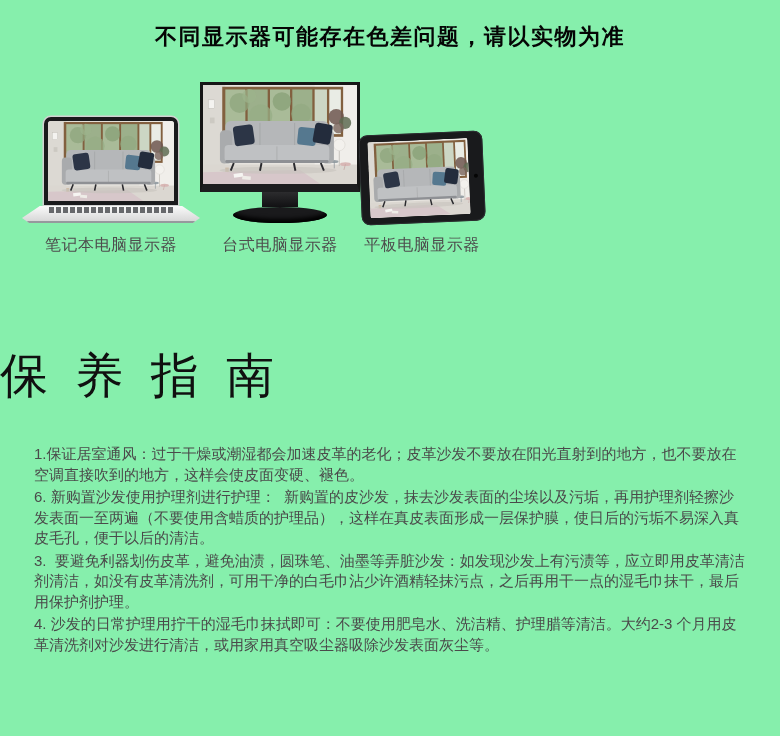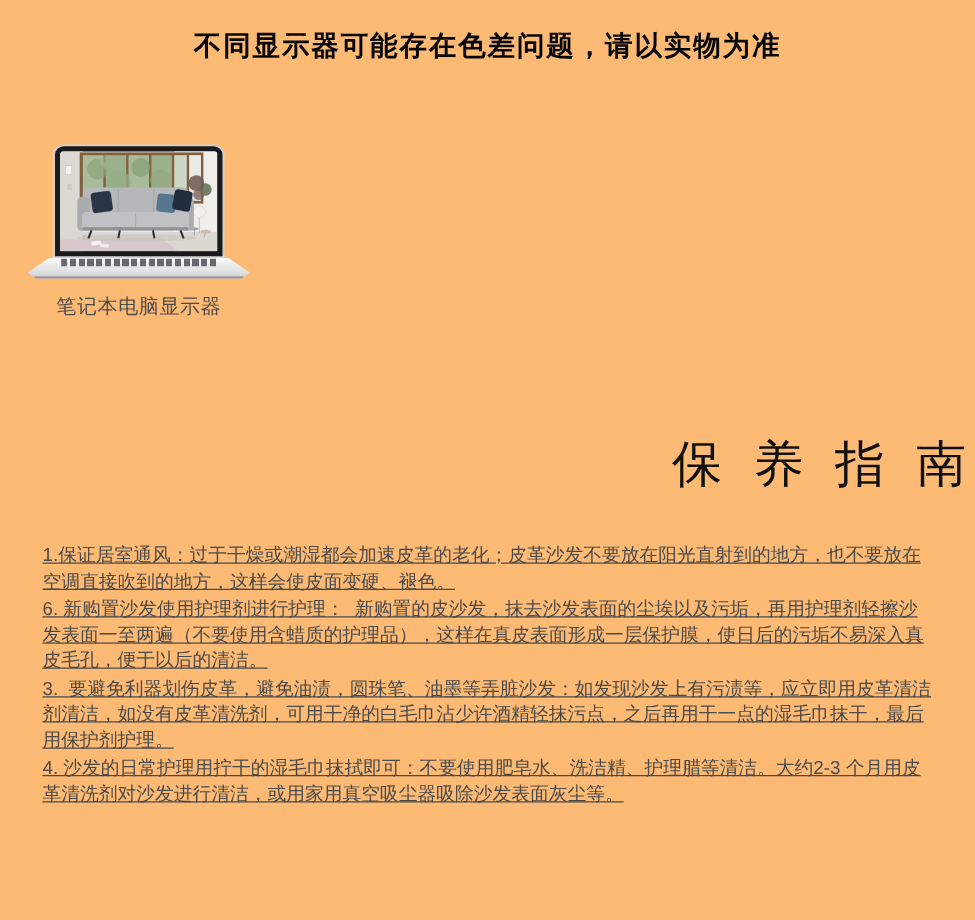--- a/index.html
+++ b/index.html
@@ -2,21 +2,21 @@
 <html><head>
 <meta charset="utf-8">
 <style>
   * { margin:0; padding:0; box-sizing:border-box; }
   html,body { background:#ffffff; }
   body {
     width:780px; height:736px; margin:0 auto; overflow:hidden;
     font-family:"Liberation Sans","DejaVu Sans",sans-serif;
     -webkit-font-smoothing:antialiased;
   }
-  .page { width:780px; height:736px; background:#fdba74; position:relative; }
+  .page { width:780px; height:736px; background:#86efac; position:relative; }
 
   
   .disclaimer {
     padding-top:22px; text-align:center;
     font-size:22px; font-weight:700; color:#050505; letter-spacing:1.5px;
   }
 
   
   .devices-row {
     width:736px; margin:40px auto 0; height:164px;
@@ -88,27 +88,27 @@
     width:16px; height:3px; background:#0a0a0b; border-radius:2px;
   }
   .phone-camera { position:absolute; top:6px; left:17px; width:4px; height:4px; border-radius:50%; background:#0a0a0b; }
   .phone-home {
     position:absolute; bottom:4px; left:50%; transform:translateX(-50%);
     width:15px; height:15px; border-radius:50%; background:#1e2023; border:2px solid #0c0d0e;
   }
 
   
   .guide-title {
-    margin-top:88px; text-align:right;
-    font-size:40px; font-weight:500; color:#101010; letter-spacing:7px;
+    margin-top:88px; text-align:left;
+    font-size:48px; font-weight:500; color:#101010; letter-spacing:7px;
   }
   .guide-text { width:712px; margin:36px auto 0; }
   .guide-text p {
     font-size:15px; line-height:20.5px; color:#4a4a4a;
-    margin-bottom:2px; text-align:left; white-space:pre-wrap;text-decoration:underline;
+    margin-bottom:2px; text-align:left; white-space:pre-wrap;
   }
   .hidden-defs { position:absolute; width:0; height:0; overflow:hidden; }
 </style>
 </head>
 <body>
 
 <svg class="hidden-defs" aria-hidden="true">
   <defs>
     <g id="scene-art">
       <rect x="0" y="0" width="400" height="260" fill="#e7e4df"></rect>
@@ -182,21 +182,45 @@
             </svg>
         </div>
         <div class="laptop-base">
           <div class="laptop-keys"></div>
           <div class="laptop-edge"></div>
         </div>
       </div>
       <div class="device-label">笔记本电脑显示器</div>
     </div>
 
-
+    <div class="device-col">
+      <div class="monitor">
+        <div class="monitor-screen">
+          <svg class="scene" viewBox="0 0 400 260" preserveAspectRatio="xMidYMid slice">
+              <use href="#scene-art"></use>
+            </svg>
+          <div class="monitor-logo"></div>
+        </div>
+        <div class="monitor-neck"></div>
+        <div class="monitor-base"></div>
+      </div>
+      <div class="device-label">台式电脑显示器</div>
+    </div>
+
+    <div class="device-col">
+      <div class="tablet">
+        <div class="tablet-screen">
+          <svg class="scene" viewBox="0 0 400 260" preserveAspectRatio="xMidYMid slice">
+              <use href="#scene-art"></use>
+            </svg>
+        </div>
+        <div class="tablet-camera"></div>
+      </div>
+      <div class="device-label">平板电脑显示器</div>
+    </div>
 
 
   </div>
 
   <div class="guide-title">保 养 指 南</div>
 
   <div class="guide-text">
     <p>1.保证居室通风：过于干燥或潮湿都会加速皮革的老化；皮革沙发不要放在阳光直射到的地方，也不要放在空调直接吹到的地方，这样会使皮面变硬、褪色。</p>
     <p>6. 新购置沙发使用护理剂进行护理：  新购置的皮沙发，抹去沙发表面的尘埃以及污垢，再用护理剂轻擦沙发表面一至两遍（不要使用含蜡质的护理品），这样在真皮表面形成一层保护膜，使日后的污垢不易深入真皮毛孔，便于以后的清洁。</p>
     <p>3.  要避免利器划伤皮革，避免油渍，圆珠笔、油墨等弄脏沙发：如发现沙发上有污渍等，应立即用皮革清洁剂清洁，如没有皮革清洗剂，可用干净的白毛巾沾少许酒精轻抹污点，之后再用干一点的湿毛巾抹干，最后用保护剂护理。</p>

